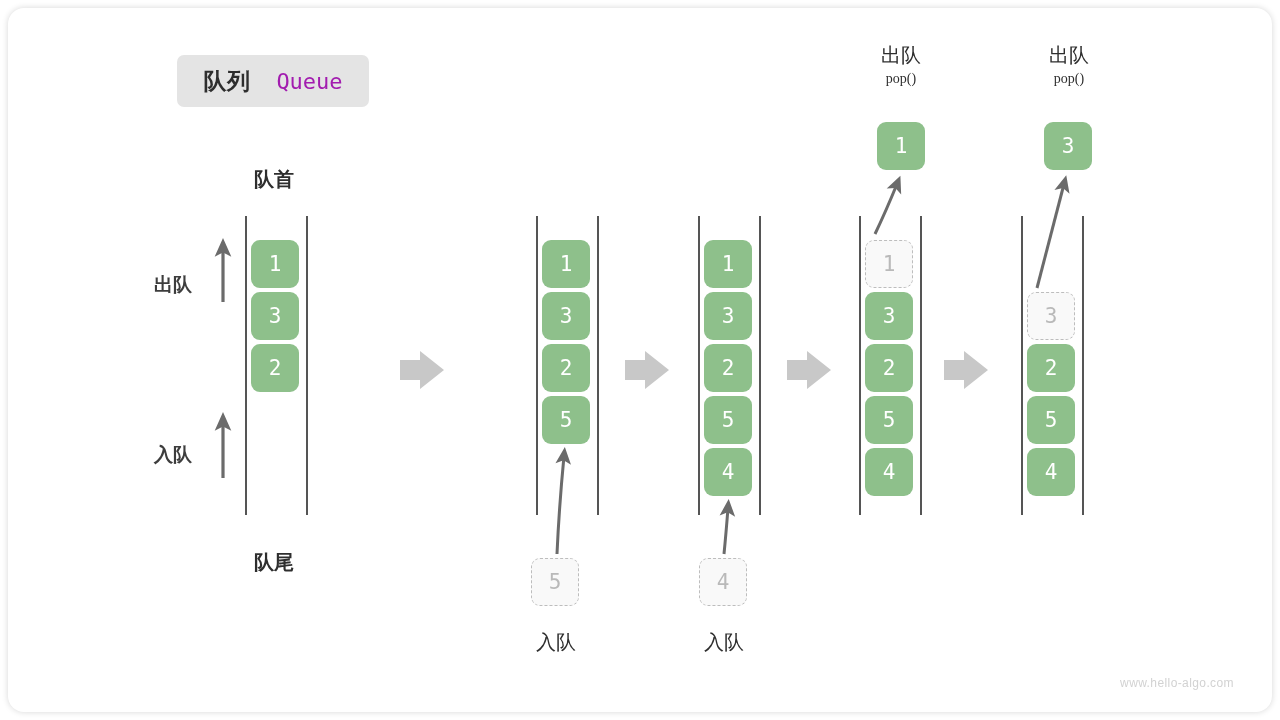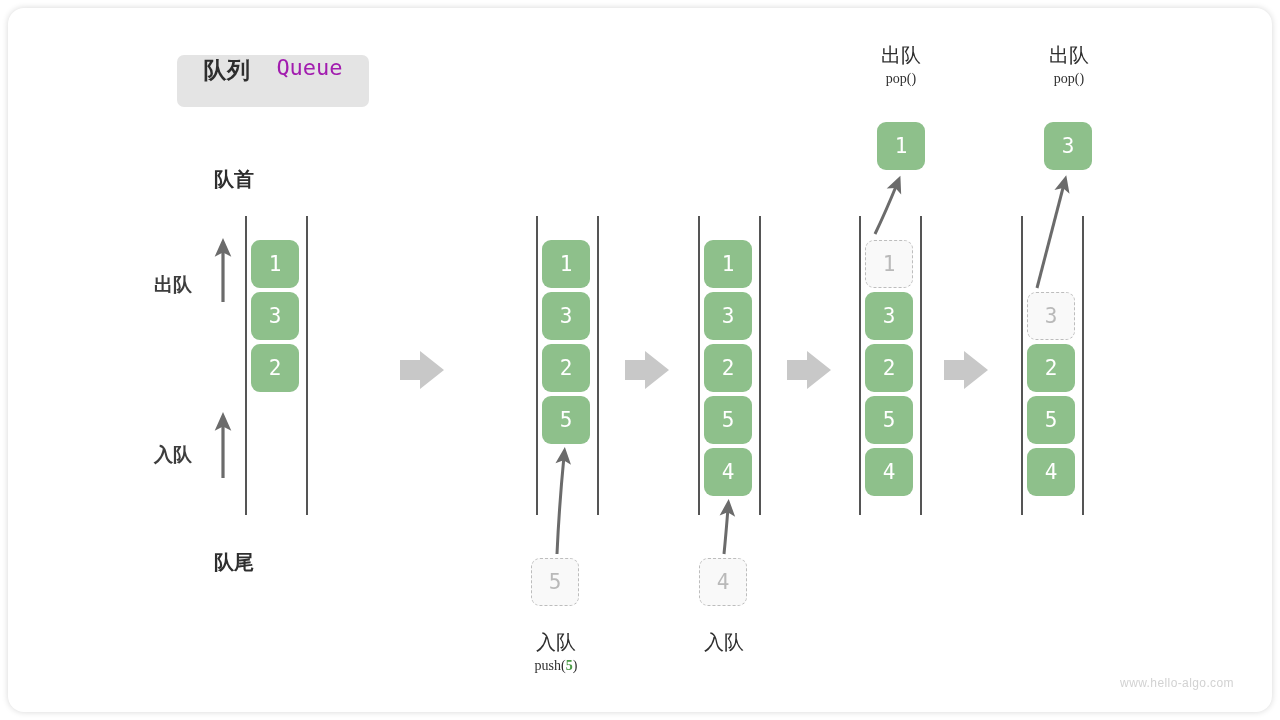--- a/index.html
+++ b/index.html
@@ -29,21 +29,21 @@
   
   .title-badge {
     position: absolute;
     left: 169px;
     top: 47px;
     width: 192px;
     height: 52px;
     background: #e4e4e4;
     border-radius: 7px;
     display: flex;
-    align-items: flex-start;
+    align-items: center;
     justify-content: center;
     gap: 26px;
     white-space: nowrap;
   }
   .title-cn {
     font-size: 23px;
     font-weight: bold;
     color: #2e2e2e;
     letter-spacing: 0.5px;
   }
@@ -54,21 +54,21 @@
   }
 
   
   .abs { position: absolute; }
 
   .head-label, .tail-label {
     font-size: 20px;
     font-weight: bold;
     color: #2e2e2e;
     white-space: nowrap;
-    text-align: left;
+    text-align: center;
   }
 
   .side-label {
     font-size: 19px;
     font-weight: bold;
     color: #3d3d3d;
     white-space: nowrap;
   }
 
   
@@ -170,21 +170,20 @@
 
     <div class="cell filled" style="left:534px; top:232px;">1</div>
     <div class="cell filled" style="left:534px; top:284px;">3</div>
     <div class="cell filled" style="left:534px; top:336px;">2</div>
     <div class="cell filled" style="left:534px; top:388px;">5</div>
 
     <div class="cell ghost" style="left:523px; top:550px;">5</div>
 
     <div class="op-caption" style="left:458px; top:620px; width:180px;">
       <div class="op-cn">入队</div>
-      <div class="op-code"><span>push(</span><span class="num">5</span><span>)</span></div>
     </div>
 
     <div class="rail" style="left:690px; top:208px; height:299px;"></div>
     <div class="rail" style="left:751px; top:208px; height:299px;"></div>
 
     <div class="cell filled" style="left:696px; top:232px;">1</div>
     <div class="cell filled" style="left:696px; top:284px;">3</div>
     <div class="cell filled" style="left:696px; top:336px;">2</div>
     <div class="cell filled" style="left:696px; top:388px;">5</div>
     <div class="cell filled" style="left:696px; top:440px;">4</div>

